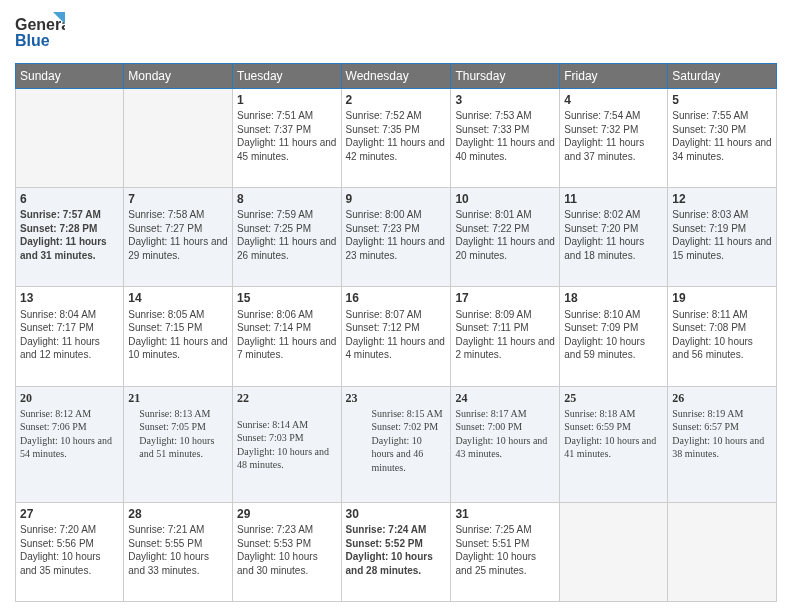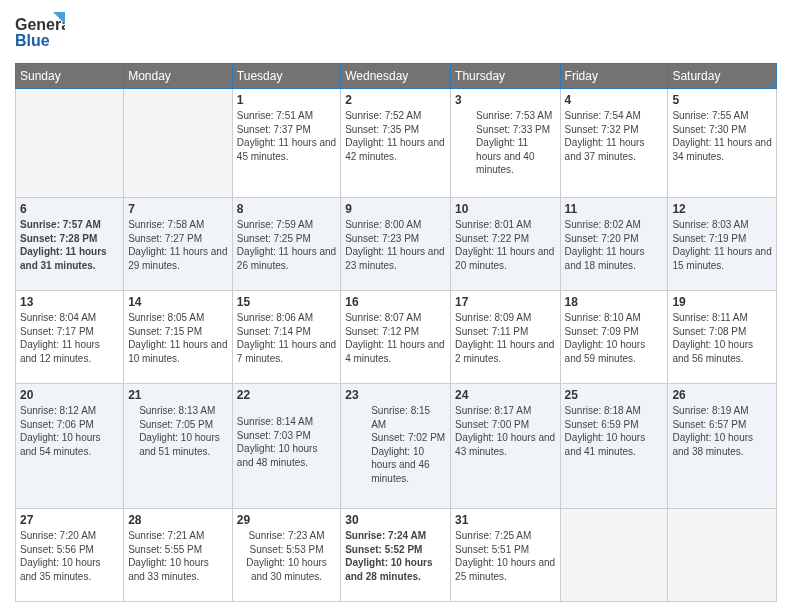--- a/index.html
+++ b/index.html
@@ -82,21 +82,21 @@
     }
     tr:nth-child(odd) td:not(.empty) {
       background: #fff;
     }
     tr:nth-child(even) td:not(.empty) {
       background: #f0f4f8;
     }
     .row-week1 td { background: #fff; }
     .row-week2 td { background: #eef2f7; }
     .row-week3 td { background: #fff; }
-    .row-week4 td { background: #eef2f7; }
+    .row-week4 td { background: #eef2f7; font-family: Liberation Serif, serif; }
     .row-week5 td { background: #fff; }
     .row-week1 td.empty, .row-week2 td.empty, .row-week3 td.empty, .row-week4 td.empty, .row-week5 td.empty {
       background: #f5f5f5;
     }
   </style>
 </head>
 <body>
 
 <div class="container">
   <div class="header">
@@ -136,21 +136,21 @@
 Daylight: 11 hours and 45 minutes.</div>
           </td>
           <td>
             <span class="day-num">2</span>
             <div class="day-info" style="white-space: pre-line;">Sunrise: 7:52 AM
 Sunset: 7:35 PM
 Daylight: 11 hours and 42 minutes.</div>
           </td>
           <td>
             <span class="day-num">3</span>
-            <div class="day-info" style="white-space: pre-line; margin-left: 21px;">Sunrise: 7:53 AM
+            <div class="day-info" style="white-space: pre-line;">Sunrise: 7:53 AM
 Sunset: 7:33 PM
 Daylight: 11 hours and 40 minutes.</div>
           </td>
           <td>
             <span class="day-num">4</span>
             <div class="day-info" style="white-space: pre-line;">Sunrise: 7:54 AM
 Sunset: 7:32 PM
 Daylight: 11 hours and 37 minutes.</div>
           </td>
           <td>
@@ -300,21 +300,21 @@
 Daylight: 10 hours and 35 minutes.</div>
           </td>
           <td>
             <span class="day-num">28</span>
             <div class="day-info" style="white-space: pre-line;">Sunrise: 7:21 AM
 Sunset: 5:55 PM
 Daylight: 10 hours and 33 minutes.</div>
           </td>
           <td>
             <span class="day-num">29</span>
-            <div class="day-info" style="white-space: pre-line; text-align: center;">Sunrise: 7:23 AM
+            <div class="day-info" style="white-space: pre-line;">Sunrise: 7:23 AM
 Sunset: 5:53 PM
 Daylight: 10 hours and 30 minutes.</div>
           </td>
           <td>
             <span class="day-num">30</span>
             <div class="day-info" style="white-space: pre-line; font-weight: bold;">Sunrise: 7:24 AM
 Sunset: 5:52 PM
 Daylight: 10 hours and 28 minutes.</div>
           </td>
           <td>

